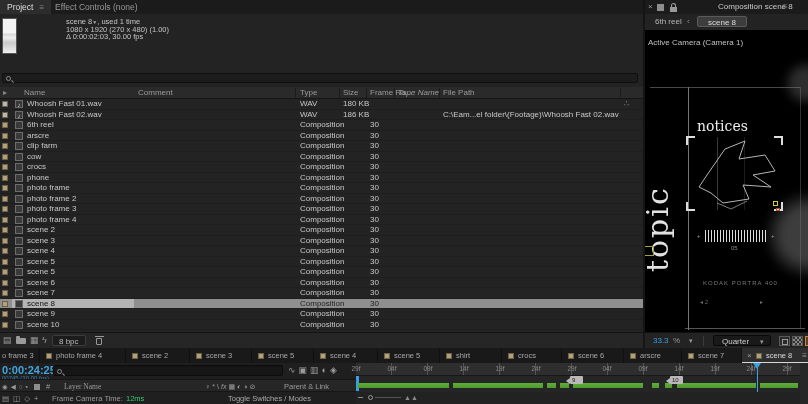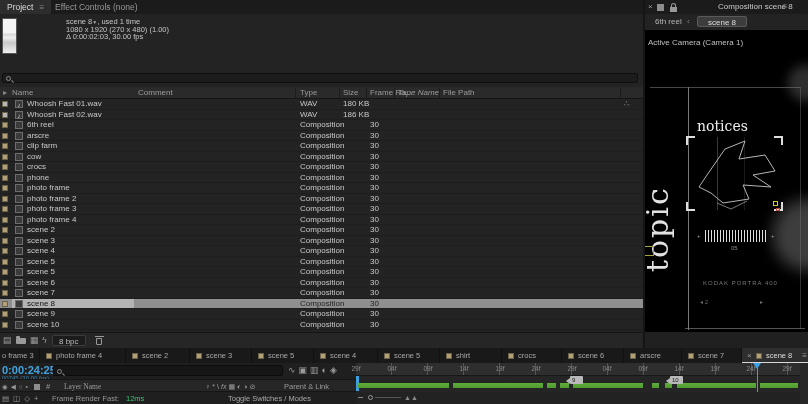--- a/index.html
+++ b/index.html
@@ -187,21 +187,21 @@
         <div>Δ 0:00:02:03, 30.00 fps</div>
       </div>
     </div>
     <div class="search-row">
       <div class="searchbox">
         <span class="mag"></span>
       </div>
     </div>
     <div class="list-header">
       <span class="abs" style="left:3px;color:#8a8a8a;">▸</span>
-      <span class="abs" style="left:12px;">Name</span>
+      <span class="abs" style="left:24px;">Name</span>
       <span class="abs" style="left:138px;">Comment</span>
       <span class="abs" style="left:300px;">Type</span>
       <span class="abs" style="left:343px;">Size</span>
       <span class="abs" style="left:370px;">Frame Ra...</span>
       <span class="abs" style="left:398px;font-style:italic;">Tape Name</span>
       <span class="abs" style="left:443px;">File Path</span>
       <span class="vsep" style="left:295px;"></span>
         <span class="vsep" style="left:339px;"></span>
       <span class="vsep" style="left:366px;"></span>
         <span class="vsep" style="left:394px;"></span>
@@ -216,20 +216,21 @@
           <span class="ctype">WAV</span>
           <span class="csize">180 KB</span>
           <span class="cnet">∴</span>
         </div>
         <div class="prow">
           <span class="chip" style="background: rgb(184, 184, 184);"></span>
           <span class="ficon">♪</span>
           <span class="cname">Whoosh Fast 02.wav</span>
           <span class="ctype">WAV</span>
           <span class="csize">186 KB</span>
+          <span class="cpath">C:\Eam...el folder\(Footage)\Whoosh Fast 02.wav</span>
         </div>
         <div class="prow">
           <span class="chip"></span>
           <span class="ficon"></span>
           <span class="cname">6th reel</span>
           <span class="ctype">Composition</span>
           <span class="cframe">30</span>
         </div>
         <div class="prow">
           <span class="chip"></span>
@@ -419,20 +420,33 @@
       </div>
       <div class="roi-box"></div>
 
       <div class="barcode"></div>
       <span class="bc-plus" style="left:52px;">+</span>
       <span class="bc-plus" style="left:126px;">+</span>
       <span class="code-text">05</span>
       <span class="film-text">KODAK PORTRA 400</span>
       <span class="film-tick" style="left:55px;">◂ 2</span>
       <span class="film-tick" style="left:115px;">▸</span>
+    </div>
+    <div class="vtoolbar">
+      <span class="zoom-val">33.3</span>
+      <span class="zoom-unit">%</span>
+      <span class="vt-chev" style="left:44px;">▾</span>
+      <span class="vt-div"></span>
+      <span class="res-pill">
+        <span>Quarter</span>
+        <span class="vt-chev" style="left:46px;top:0;">▾</span>
+      </span>
+      <span class="vt-icon roi" style="left:134px;"></span>
+      <span class="vt-icon grid" style="left:147px;"></span>
+      <span class="vt-icon cam" style="left:160px;width:8px;"></span>
     </div>
   </section>
 
   <section id="timeline-panel">
     <div class="tl-tabs" id="tl-tabs">
         <div class="ttab noicon" style="width: 40px;">
           <span class="tlabel">o frame 3</span>
         </div>
         <div class="ttab" style="width: 86px;">
           <span class="tchip"></span>
@@ -520,21 +534,21 @@
           </span>
         <span class="plink">Parent &amp; Link</span>
       </div>
       <div class="tl-rowC">
         <span class="mini-icons" id="mini-icons">
             <span>▤</span>
             <span>◫</span>
             <span>◇</span>
             <span>+</span>
           </span>
-        <span class="frt-label">Frame Render Fast:</span>
+        <span class="frt-label">Frame Camera Time:</span>
         <span class="frt-val">12ms</span>
         <span class="toggle-lbl">Toggle Switches / Modes</span>
       </div>
     </div>
     <div class="tl-right">
       <div class="ruler" id="ruler">
           <span class="rlabel" style="left: 0px;">29f</span>
           <span class="rlabel" style="left: 36px;">04f</span>
           <span class="rlabel" style="left: 72px;">09f</span>
           <span class="rlabel" style="left: 108px;">14f</span>

